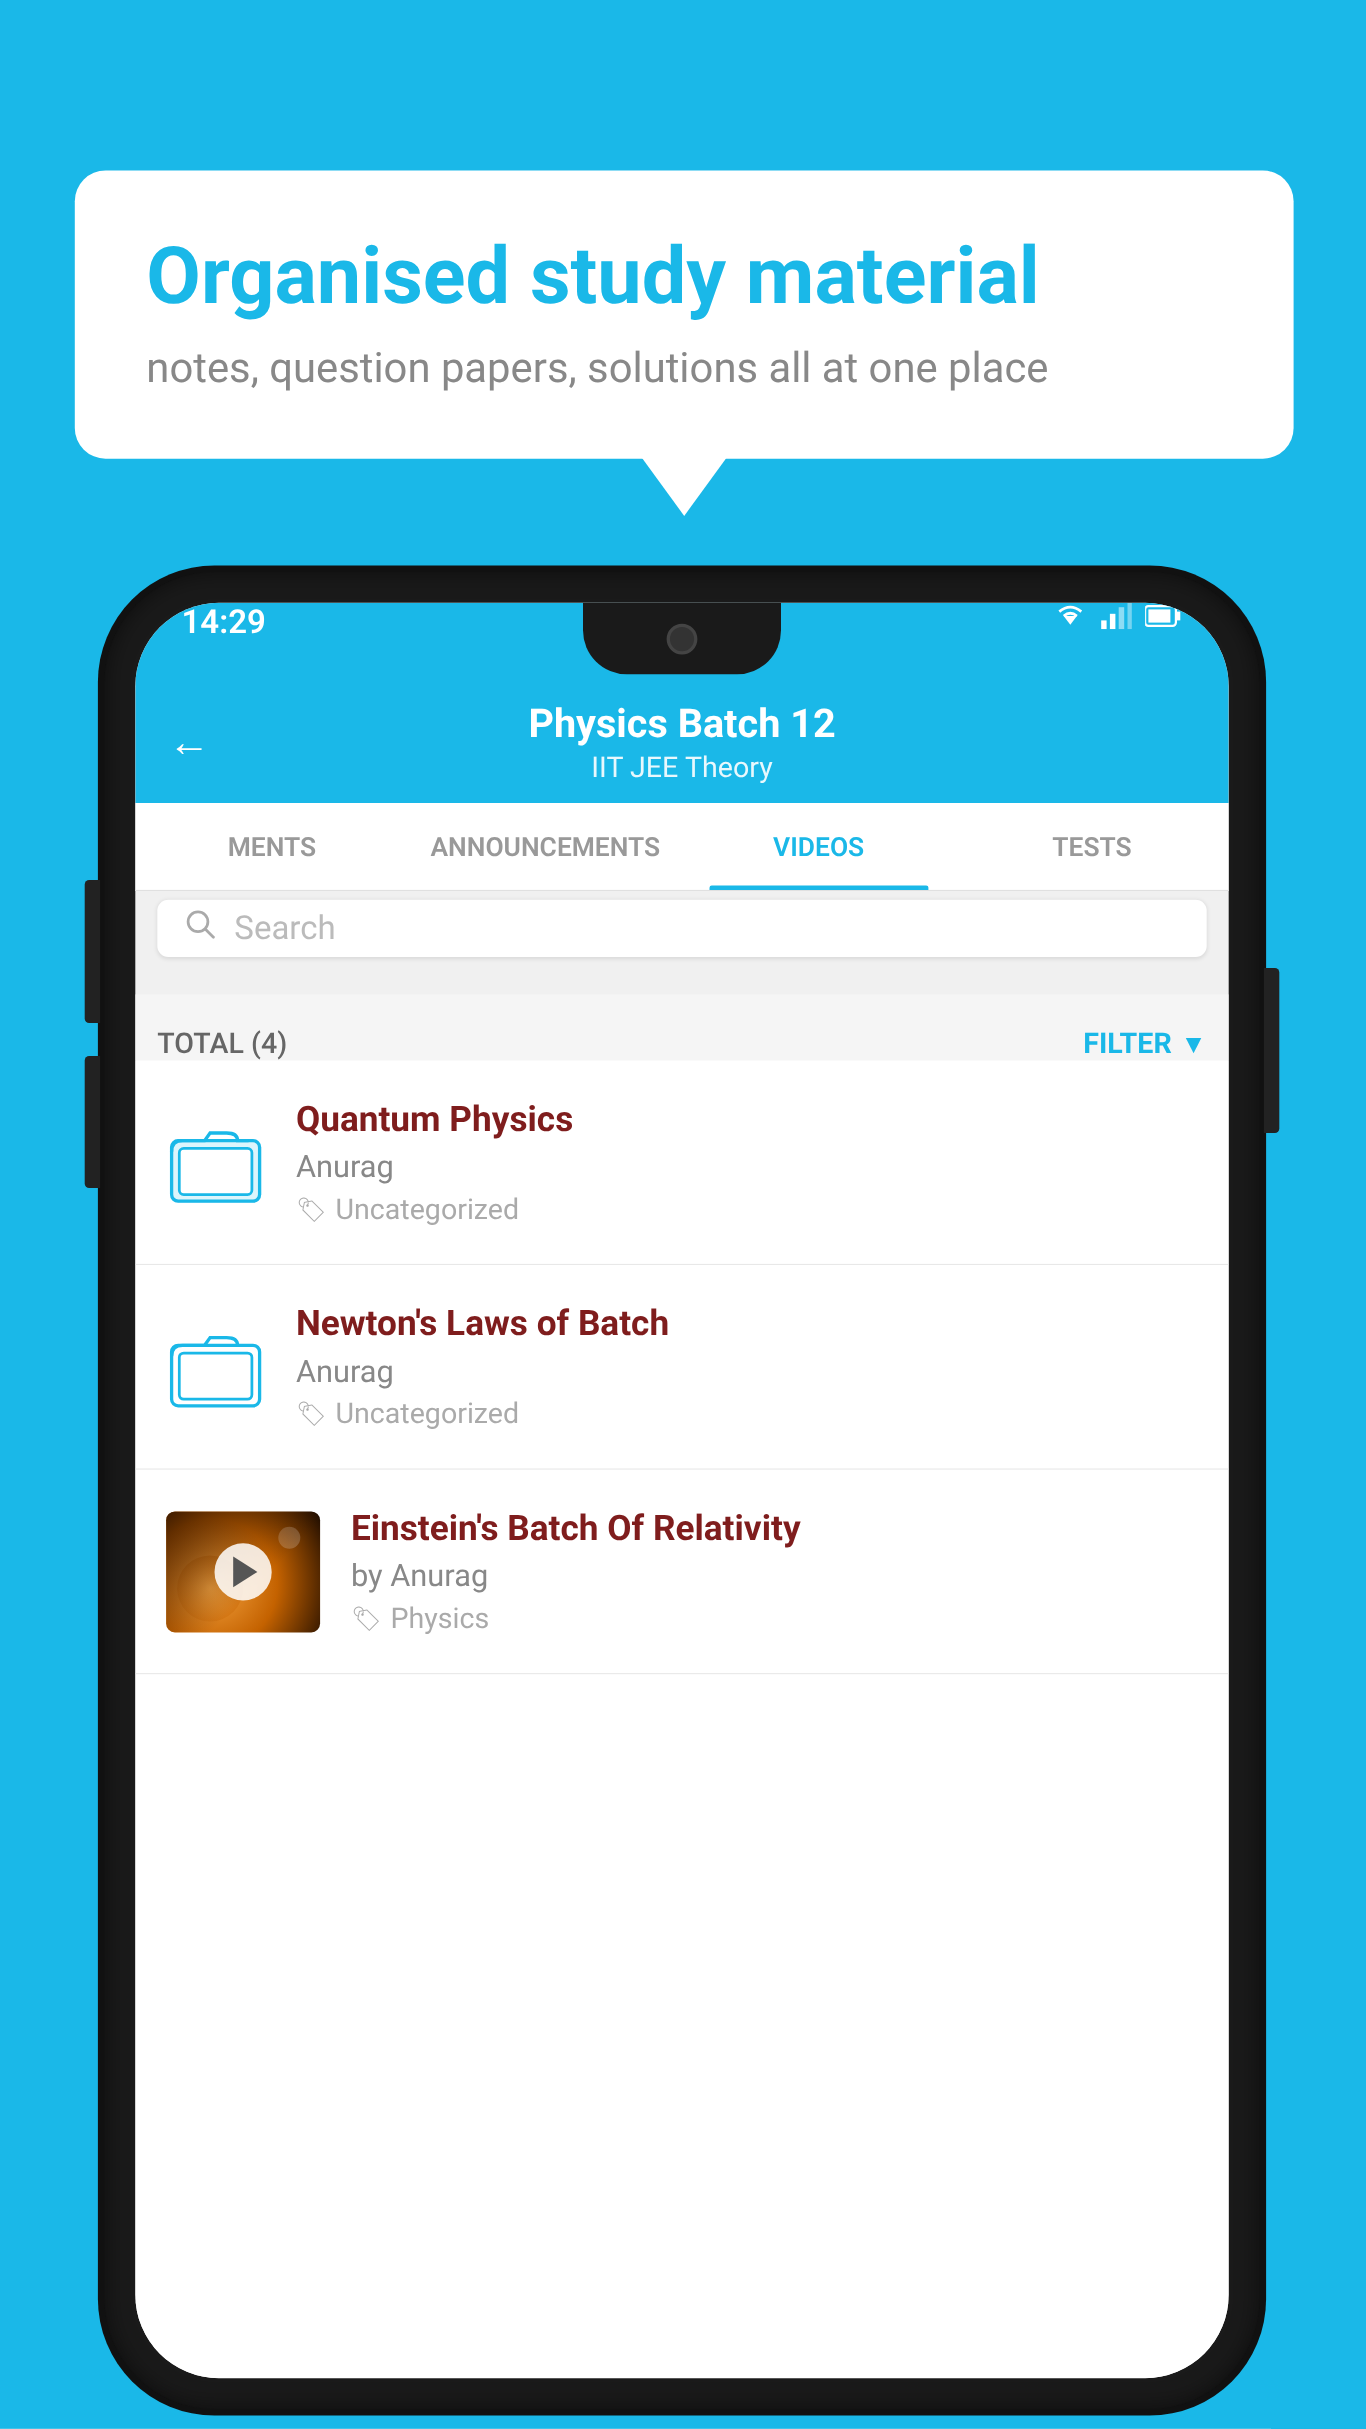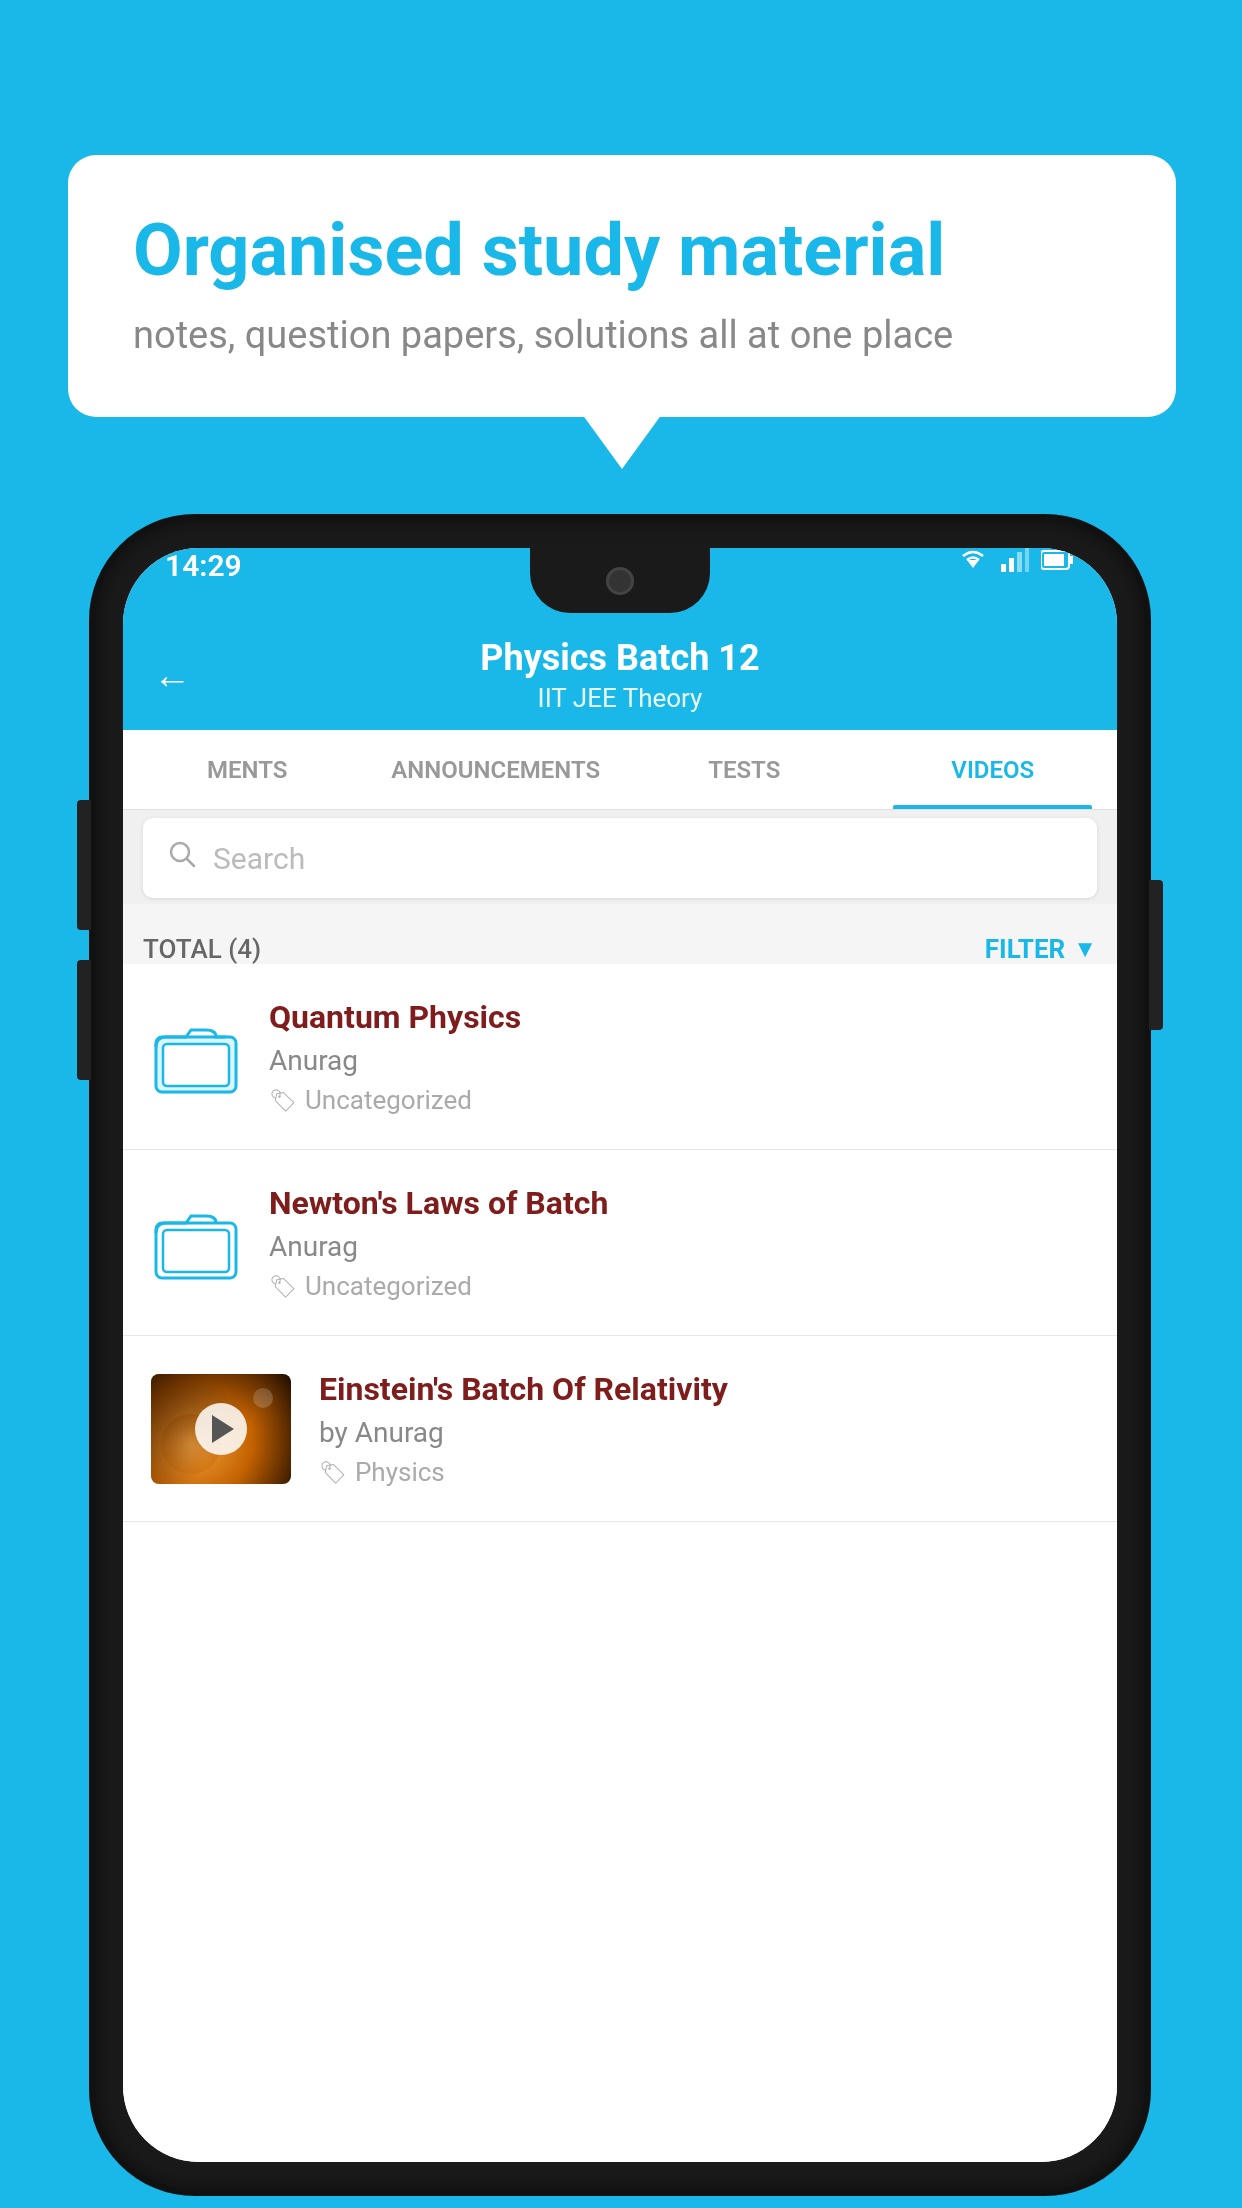--- a/index.html
+++ b/index.html
@@ -245,21 +245,21 @@
       background: #1ab8e8;
       border-radius: 2px 2px 0 0;
     }
 
     
     .search-bar {
       position: absolute;
       top: 270px;
       left: 20px;
       right: 20px;
-      height: 80px;
+      height: 52px;
       background: white;
       border-radius: 10px;
       display: flex;
       align-items: center;
       padding: 0 24px;
       gap: 16px;
       box-shadow: 0 1px 4px rgba(0,0,0,0.1);
     }
 
     .search-icon-el {
@@ -456,25 +456,25 @@
         <div class="header-subtitle">IIT JEE   Theory</div>
       </div>
 
       <div class="tabs">
         <div class="tab-item">
           <span>MENTS</span>
         </div>
         <div class="tab-item">
           <span>ANNOUNCEMENTS</span>
         </div>
+        <div class="tab-item active">
+          <span>VIDEOS</span>
+        </div>
         <div class="tab-item">
           <span>TESTS</span>
-        </div>
-        <div class="tab-item active">
-          <span>VIDEOS</span>
         </div>
       </div>
 
       <div class="search-bar">
         <span class="search-icon-el">
           <svg width="30" height="30" viewBox="0 0 30 30" fill="none">
             <circle cx="13" cy="13" r="9" stroke="#aaa" stroke-width="2.5"></circle>
             <line x1="20" y1="20" x2="27" y2="27" stroke="#aaa" stroke-width="2.5" stroke-linecap="round"></line>
           </svg>
         </span>

